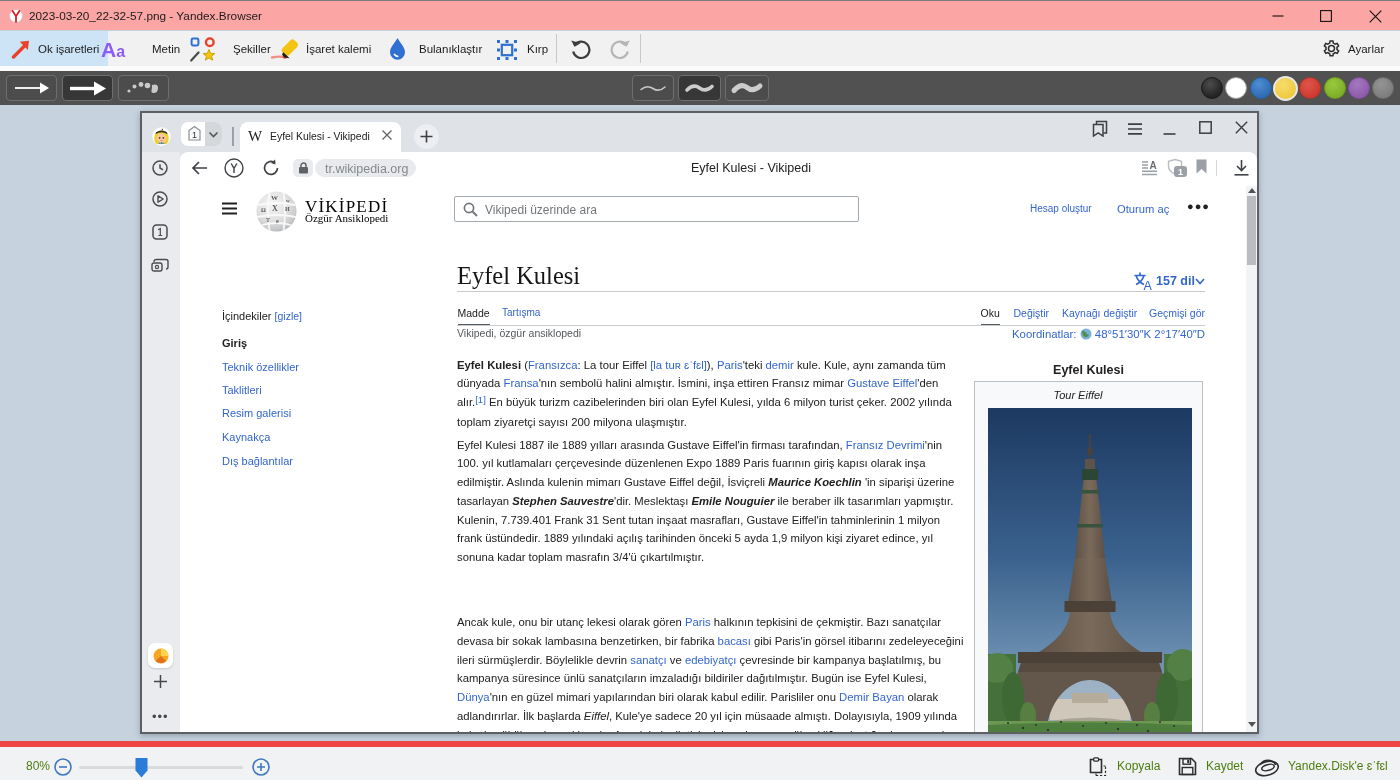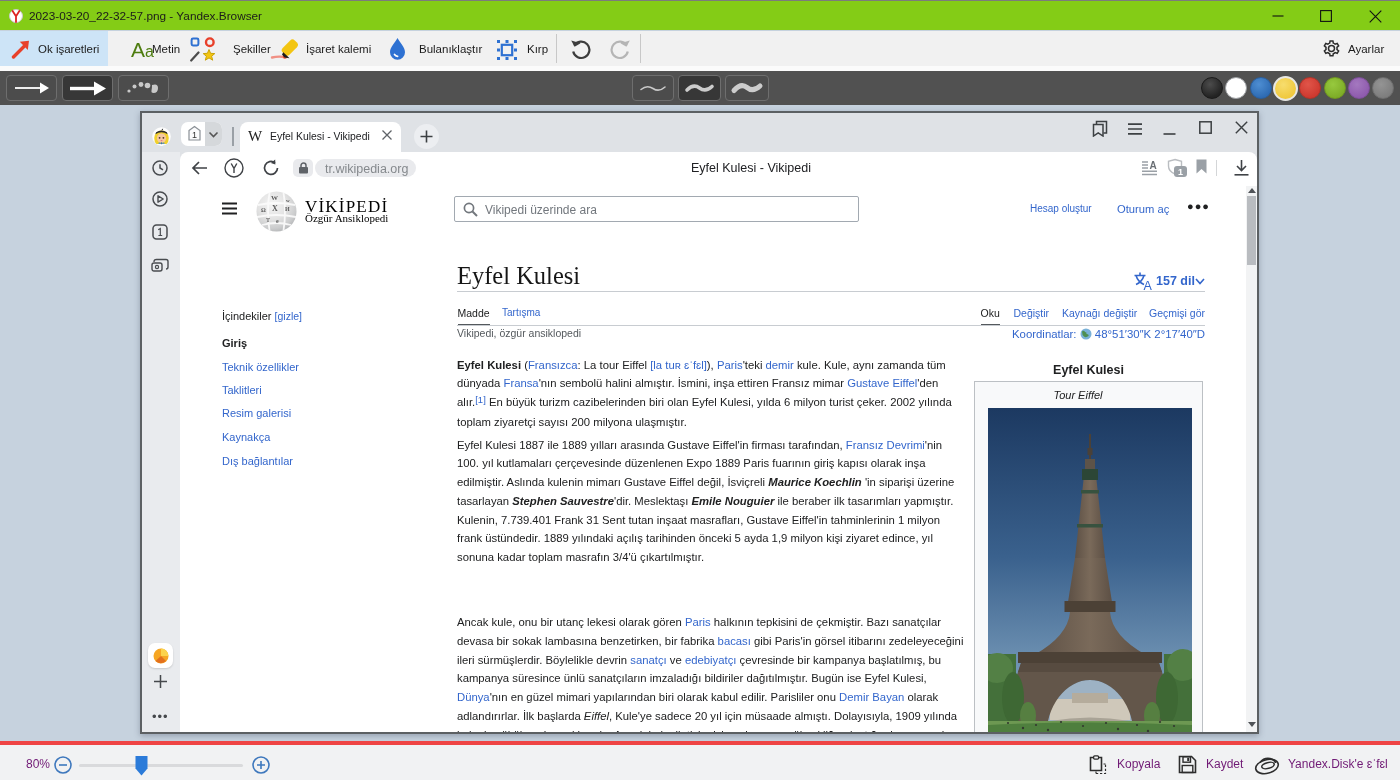--- a/index.html
+++ b/index.html
@@ -1,41 +1,41 @@
 <!DOCTYPE html>
 <html><head>
 <meta charset="utf-8">
 <style>
 *{margin:0;padding:0;box-sizing:border-box}
 html,body{width:1400px;height:780px;overflow:hidden;font-family:"Liberation Sans",sans-serif}
 .ab{position:absolute}
 #stage{position:relative;width:1400px;height:780px;background:#c6d2de}
 
-#titlebar{left:0;top:0;width:1400px;height:30px;background:#84cc16;border-top:1px solid #7c7c7c}
+#titlebar{left:0;top:0;width:1400px;height:30px;background:#fca5a5;border-top:1px solid #7c7c7c}
 #titlebar .title{left:29px;top:8px;font-size:11.8px;color:#1b1b1b}
 .winctl{top:0;height:30px;width:46px;display:flex;align-items:center;justify-content:center;color:#111}
 
 #toolbar{left:0;top:31px;width:1400px;height:35px;background:#f1f1f1}
 .tbtn{position:absolute;top:0;height:35px;display:flex;align-items:center;font-size:11.5px;color:#1b1b1b}
 .tsep{position:absolute;top:3px;width:1px;height:29px;background:#c8c8c8}
 #gap1{left:0;top:66px;width:1400px;height:5px;background:#fbfbfb}
 
 #darkbar{left:0;top:71px;width:1400px;height:34px;background:#515151}
 .dbtn{position:absolute;top:4px;height:26px;border:1px solid #6e6e6e;border-radius:4px;background:#4c4c4c}
 .dbtn.sel{background:#373737}
 .dot{position:absolute;top:6px;width:22px;height:22px;border-radius:50%}
 
 #main{left:0;top:105px;width:1400px;height:636px}
 #bwin{left:140px;top:6px;width:1119px;height:623px;background:#dfe2e6;border:2px solid #5c6063;box-shadow:0 2px 6px rgba(60,70,90,.35);overflow:hidden}
 #card{left:38px;top:39px;width:1077px;height:580px;background:#fff;border-radius:8px 8px 0 0}
 
 .wlink{color:#3366cc;text-decoration:none}
 .wtext{position:absolute;font-size:11.3px;line-height:18.75px;color:#202122;white-space:nowrap}
 
-#bottombar{left:0;top:741px;width:1400px;height:39px;background:#f1f2f3;border-top:4px solid #ef4444;font-size:12px;white-space:nowrap;color:#701a75}
+#bottombar{left:0;top:741px;width:1400px;height:39px;background:#f1f2f3;border-top:6px solid #ef4444;font-size:12px;white-space:nowrap;color:#4d7c0f}
 </style>
 </head>
 <body>
 <div id="stage">
   <div id="titlebar" class="ab">
     <svg class="ab" style="left:9px;top:8px" width="14" height="14" viewBox="0 0 14 14">
       <circle cx="7" cy="7" r="6.5" fill="#fff" stroke="#c9c9c9" stroke-width="1"></circle>
       <path d="M7 13 L7 7.2 L3.6 2 M7 7.2 L10.4 2" stroke="#d22" stroke-width="1.8" fill="none" stroke-linecap="round"></path>
     </svg>
     <div class="ab title">2023-03-20_22-32-57.png - Yandex.Browser</div>
@@ -55,21 +55,21 @@
         </svg>
     </div>
   </div>
   <div id="toolbar" class="ab">
     <div class="tbtn" style="left:0;width:108px;background:#cde4f7"></div>
     <svg class="ab" style="left:11px;top:8px" width="20" height="20" viewBox="0 0 20 20">
       <path d="M2.5 18 L13 7.5" stroke="#e8402a" stroke-width="3.4" stroke-linecap="round"></path>
       <path d="M8.8 2.8 L18 1.8 L16.8 11 Z" fill="#e8402a"></path>
     </svg>
     <div class="tbtn" style="left:38px">Ok işaretleri</div>
-    <div class="ab" style="left:131px;top:7px;color:#4d7c0f;font-weight:normal">
+    <div class="ab" style="left:101px;top:7px;color:#8b5cf6;font-weight:bold">
       <span style="font-size:21px">A</span><span style="font-size:16px">a</span>
     </div>
     <div class="tbtn" style="left:152px">Metin</div>
     <svg class="ab" style="left:190px;top:6px" width="27" height="25" viewBox="0 0 27 25">
       <rect x="1.6" y="1.6" width="6.8" height="6.8" rx="1.4" fill="none" stroke="#2e71d2" stroke-width="2"></rect>
       <circle cx="19.8" cy="5.2" r="3.8" fill="none" stroke="#e8402a" stroke-width="2.4"></circle>
       <path d="M1.2 23.5 L8.5 15.5" stroke="#4b4b4b" stroke-width="2.2" stroke-linecap="round"></path>
       <path d="M19 12.5 L20.6 16.3 L24.8 16.6 L21.6 19.2 L22.7 23.2 L19 20.9 L15.3 23.2 L16.4 19.2 L13.2 16.6 L17.4 16.3 Z" fill="#f3c512" stroke="#caa30a" stroke-width="1"></path>
     </svg>
     <div class="tbtn" style="left:233px">Şekiller</div>

